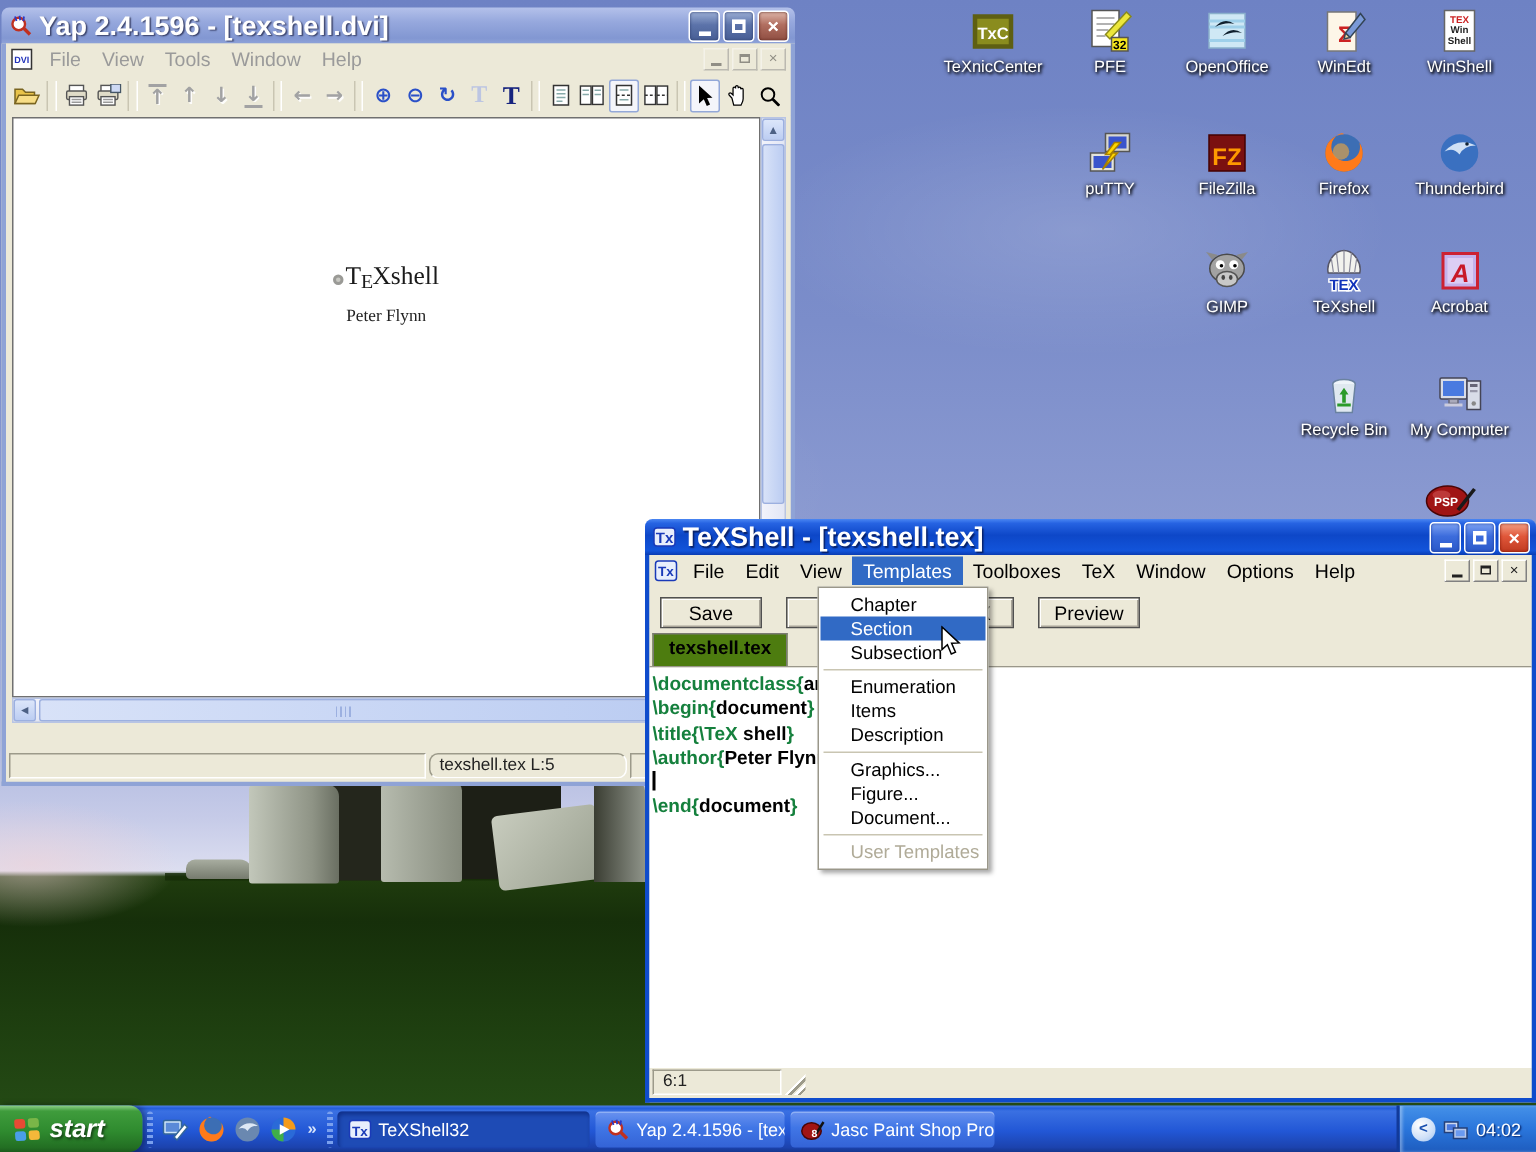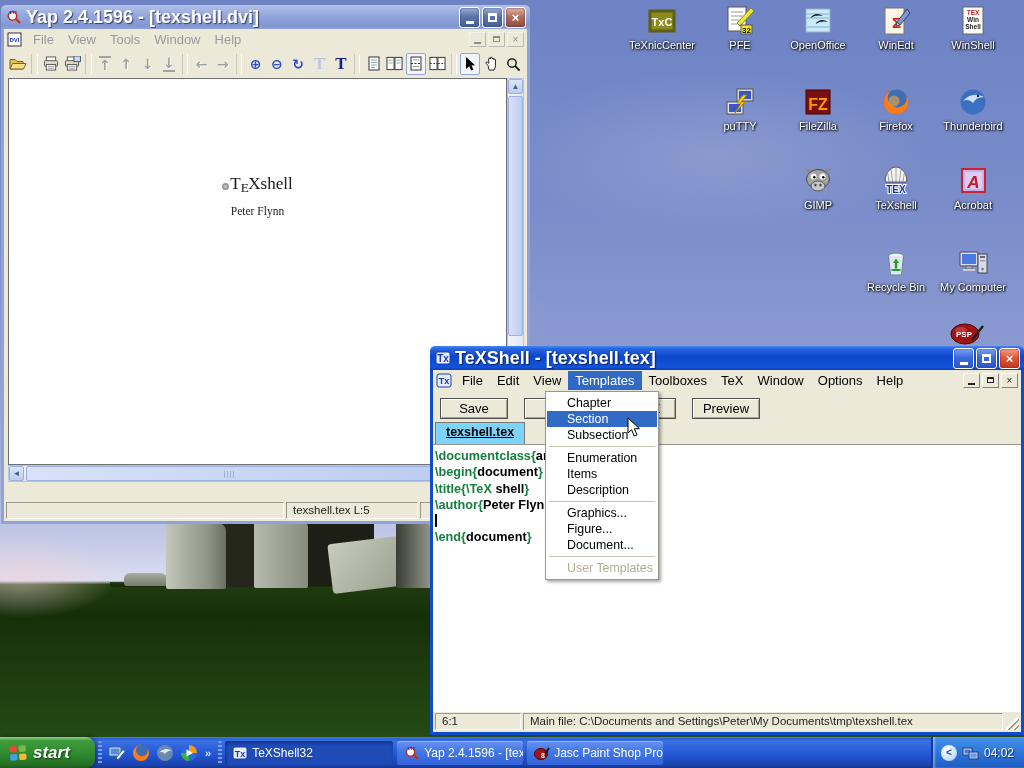--- a/index.html
+++ b/index.html
@@ -83,21 +83,21 @@
   #tex-window { left:430px; top:346px; width:594px; height:389px; z-index:20; }
   #tex-window .titlebar { background:linear-gradient(180deg,#4a86f2 0%,#2663e2 12%,#0d47c8 45%,#1254da 88%,#0a3cb2 100%); }
   #tex-window .body { background:#ece9d8; border-left:3px solid #0f4ccc; border-right:3px solid #0f4ccc; border-bottom:3px solid #0f4ccc; height:365px; display:flex; flex-direction:column; }
   .tex-menu .mitem { color:#000; }
   .tex-menu .mitem.selected { background:#316ac5; color:#fff; }
 
   #tex-toolbar { height:28px; background:#ece9d8; display:flex; align-items:flex-end; padding:0 0 0 7px; gap:16px; }
   .cbtn { width:68px; height:21px; background:#ece9d8; border:1px solid #505050; box-shadow:inset 1px 1px 0 #fff, inset -1px -1px 0 #a8a498; font-size:13px; color:#000; text-align:center; line-height:19px; white-space:nowrap; overflow:hidden; }
 
   #tex-tabstrip { height:26px; background:#ece9d8; padding:3px 0 0 2px; border-bottom:1px solid #9a978a; }
-  #tex-tab { display:inline-block; height:22px; padding:2px 10px; background:#7dd3fc; border:1px solid #7a7a72; border-bottom:none; font-weight:bold; font-size:12.5px;text-decoration:underline; }
+  #tex-tab { display:inline-block; height:22px; padding:2px 10px; background:#4d7c0f; border:1px solid #7a7a72; border-bottom:none; font-weight:bold; font-size:12.5px; }
 
   #tex-editor { flex:1; background:#fff; padding:3px 0 0 2px; overflow:hidden; position:relative; }
   .eline { height:16.3px; font-weight:bold; font-size:12.7px; white-space:pre; line-height:16.3px; }
   .cmd { color:#15803d; }
   .arg { color:#000; }
   .caret { display:inline-block; width:1.5px; height:13px; background:#000; vertical-align:-2px; }
 
   #tex-status .spanel.pos { width:86px; }
   #tex-status .spanel.main { flex:1; }
   .grip { width:14px; align-self:flex-end; height:14px;
@@ -453,21 +453,21 @@
         <div class="sbtn" style="left:0;top:0;width:15px;height:15px;">◄</div>
         <div class="sthumb" style="left:17px;top:0;width:408px;height:15px;">
             <div class="hgrip"></div>
           </div>
         <div class="sbtn" style="right:0;top:0;width:15px;height:15px;">►</div>
       </div>
       <div class="scorner"></div>
     </div>
     <div class="statusbar">
       <div class="spanel" style="width:278px;"></div>
-      <div class="spanel" style="width:132px;">texshell.tex L:5</div>
+      <div class="spanel" style="width:132px;border-radius:6px;">texshell.tex L:5</div>
       <div class="spanel" style="flex:1;"></div>
     </div>
   </div>
 </div>
 
 <div class="win" id="tex-window">
   <div class="titlebar">
     <svg width="16" height="16" viewBox="0 0 16 16">
       <rect x="1" y="2" width="14" height="12" rx="2" fill="#e8eefc" stroke="#1a3ab8"></rect>
       <text x="8" y="12" font-size="10" font-weight="bold" fill="#1a3ab8" text-anchor="middle" font-family="Liberation Sans, sans-serif">Tx</text>
@@ -520,21 +520,20 @@
     <div id="tex-editor">
         <div class="eline"><span class="cmd">\documentclass{</span><span class="arg">article</span><span class="cmd">}</span></div>
         <div class="eline"><span class="cmd">\begin{</span><span class="arg">document</span><span class="cmd">}</span></div>
         <div class="eline"><span class="cmd">\title{\TeX </span><span class="arg">shell</span><span class="cmd">}</span></div>
         <div class="eline"><span class="cmd">\author{</span><span class="arg">Peter Flynn</span><span class="cmd">}</span></div>
         <div class="eline"><span class="caret"></span></div>
         <div class="eline"><span class="cmd">\end{</span><span class="arg">document</span><span class="cmd">}</span></div>
       </div>
     <div class="statusbar" id="tex-status">
       <div class="spanel pos">6:1</div>
-      <div class="spanel main">Main file: C:\Documents and Settings\Peter\My Documents\tmp\texshell.tex</div>
       <div class="grip"></div>
     </div>
   </div>
 </div>
 
 <div id="templates-menu">
     <div class="ditem">Chapter</div>
     <div class="ditem selected">Section</div>
     <div class="ditem">Subsection</div>
     <div class="dsep"></div>

